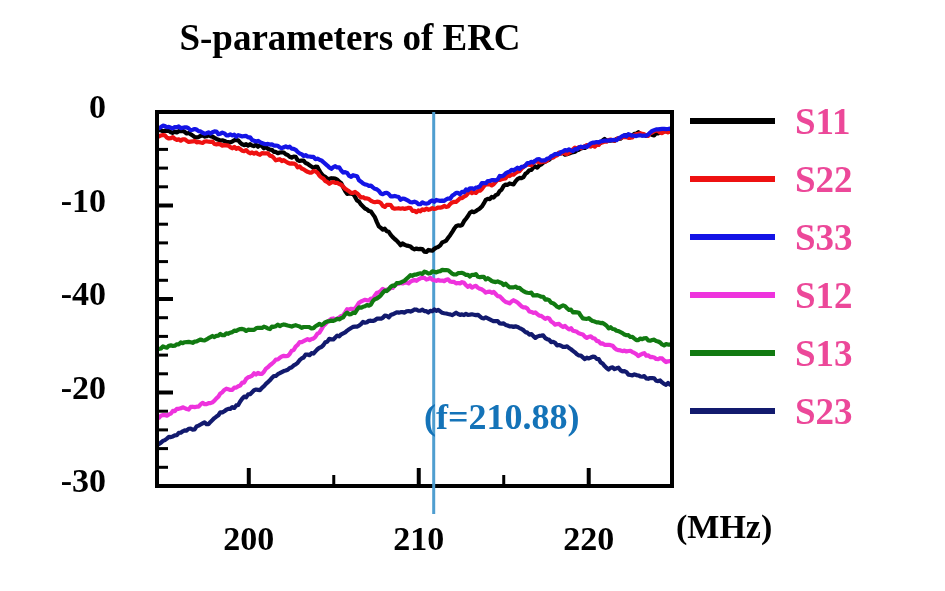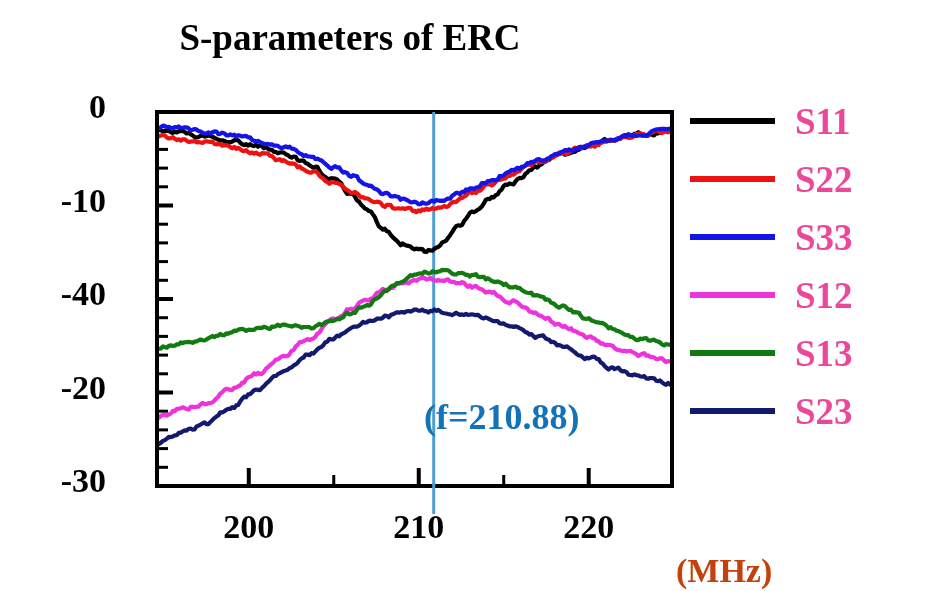--- a/index.html
+++ b/index.html
@@ -48,30 +48,30 @@
     font-family: "Liberation Serif", "DejaVu Serif", serif;
   }
   .xtick-label {
     position: absolute;
     text-align: center;
     font-size: 34px;
     font-weight: bold;
     color: #000000;
     width: 120px;
     font-family: "Liberation Serif", "DejaVu Serif", serif;
+    margin-top: 12px;
   }
   .axis-unit {
     position: absolute;
     left: 676px;
     top: 508px;
     font-size: 34px;
     font-weight: bold;
-    color: #c2410c;
+    color: #000000;
     font-family: "Liberation Serif", "DejaVu Serif", serif;
-    margin-top: 44px;
   }
   .cursor-annotation {
     position: absolute;
     left: 424px;
     top: 396px;
     font-size: 36px;
     font-weight: bold;
     color: #1473b8;
     font-family: "Liberation Serif", "DejaVu Serif", serif;
     white-space: nowrap;

